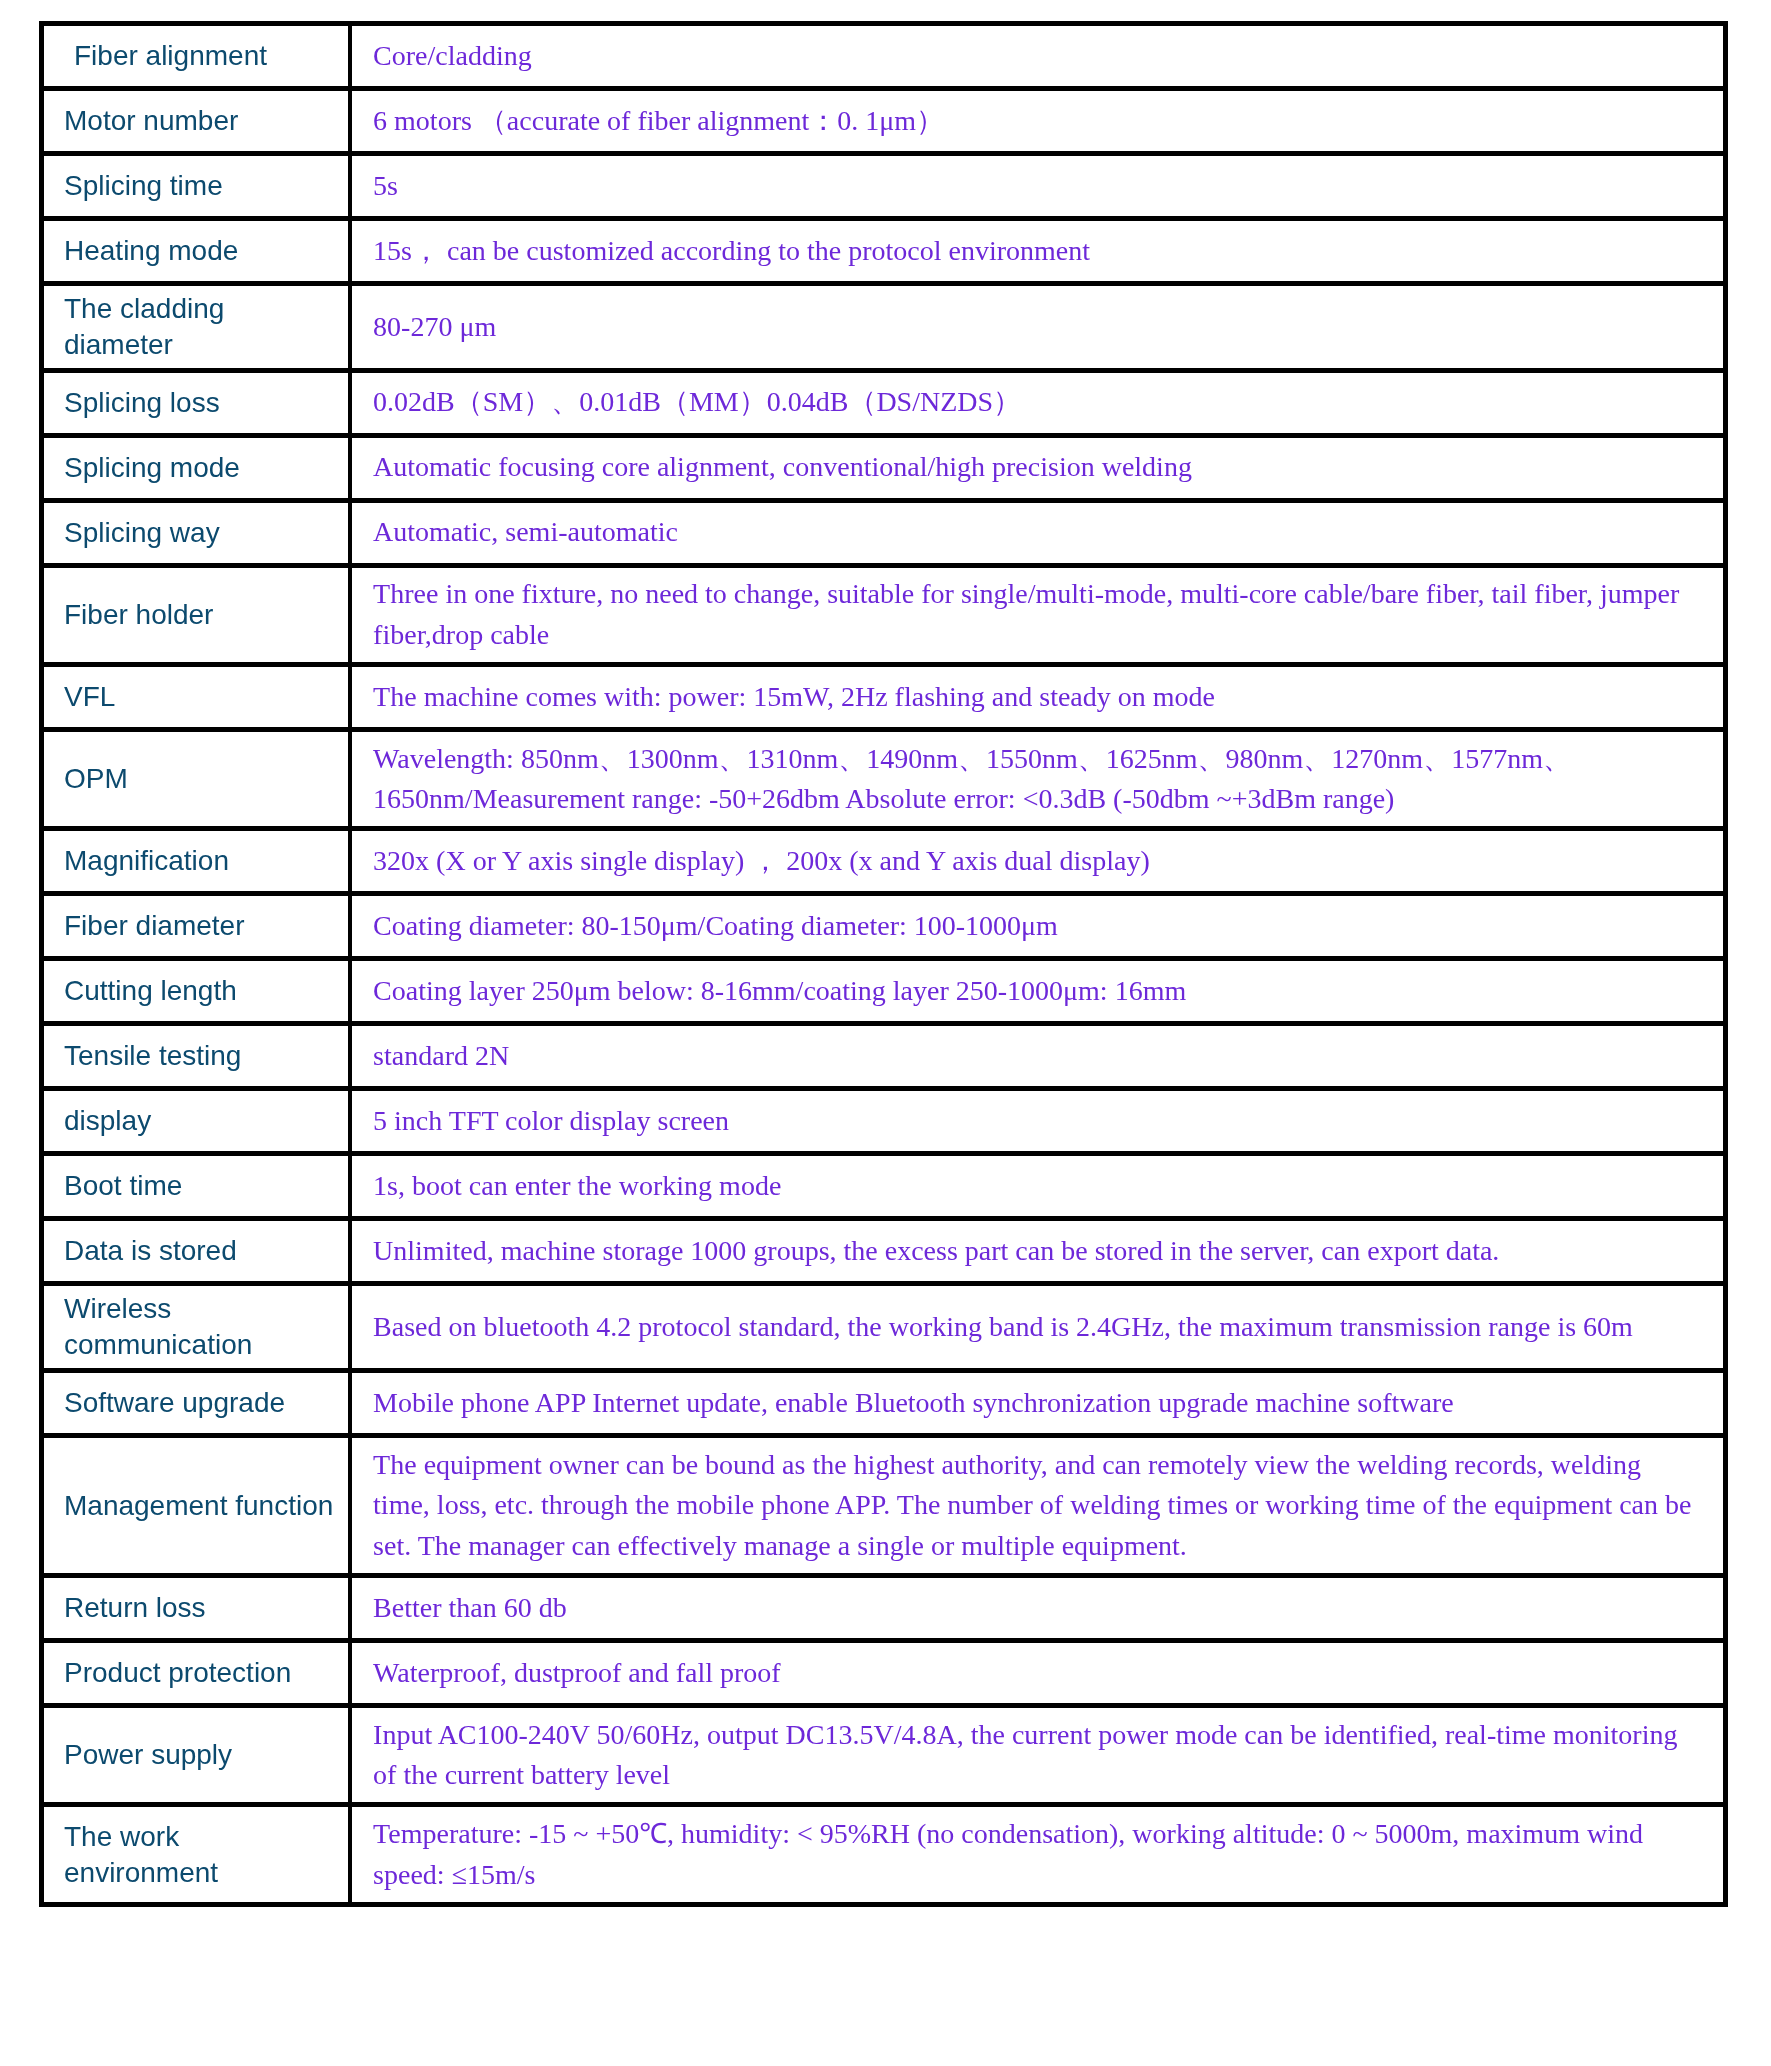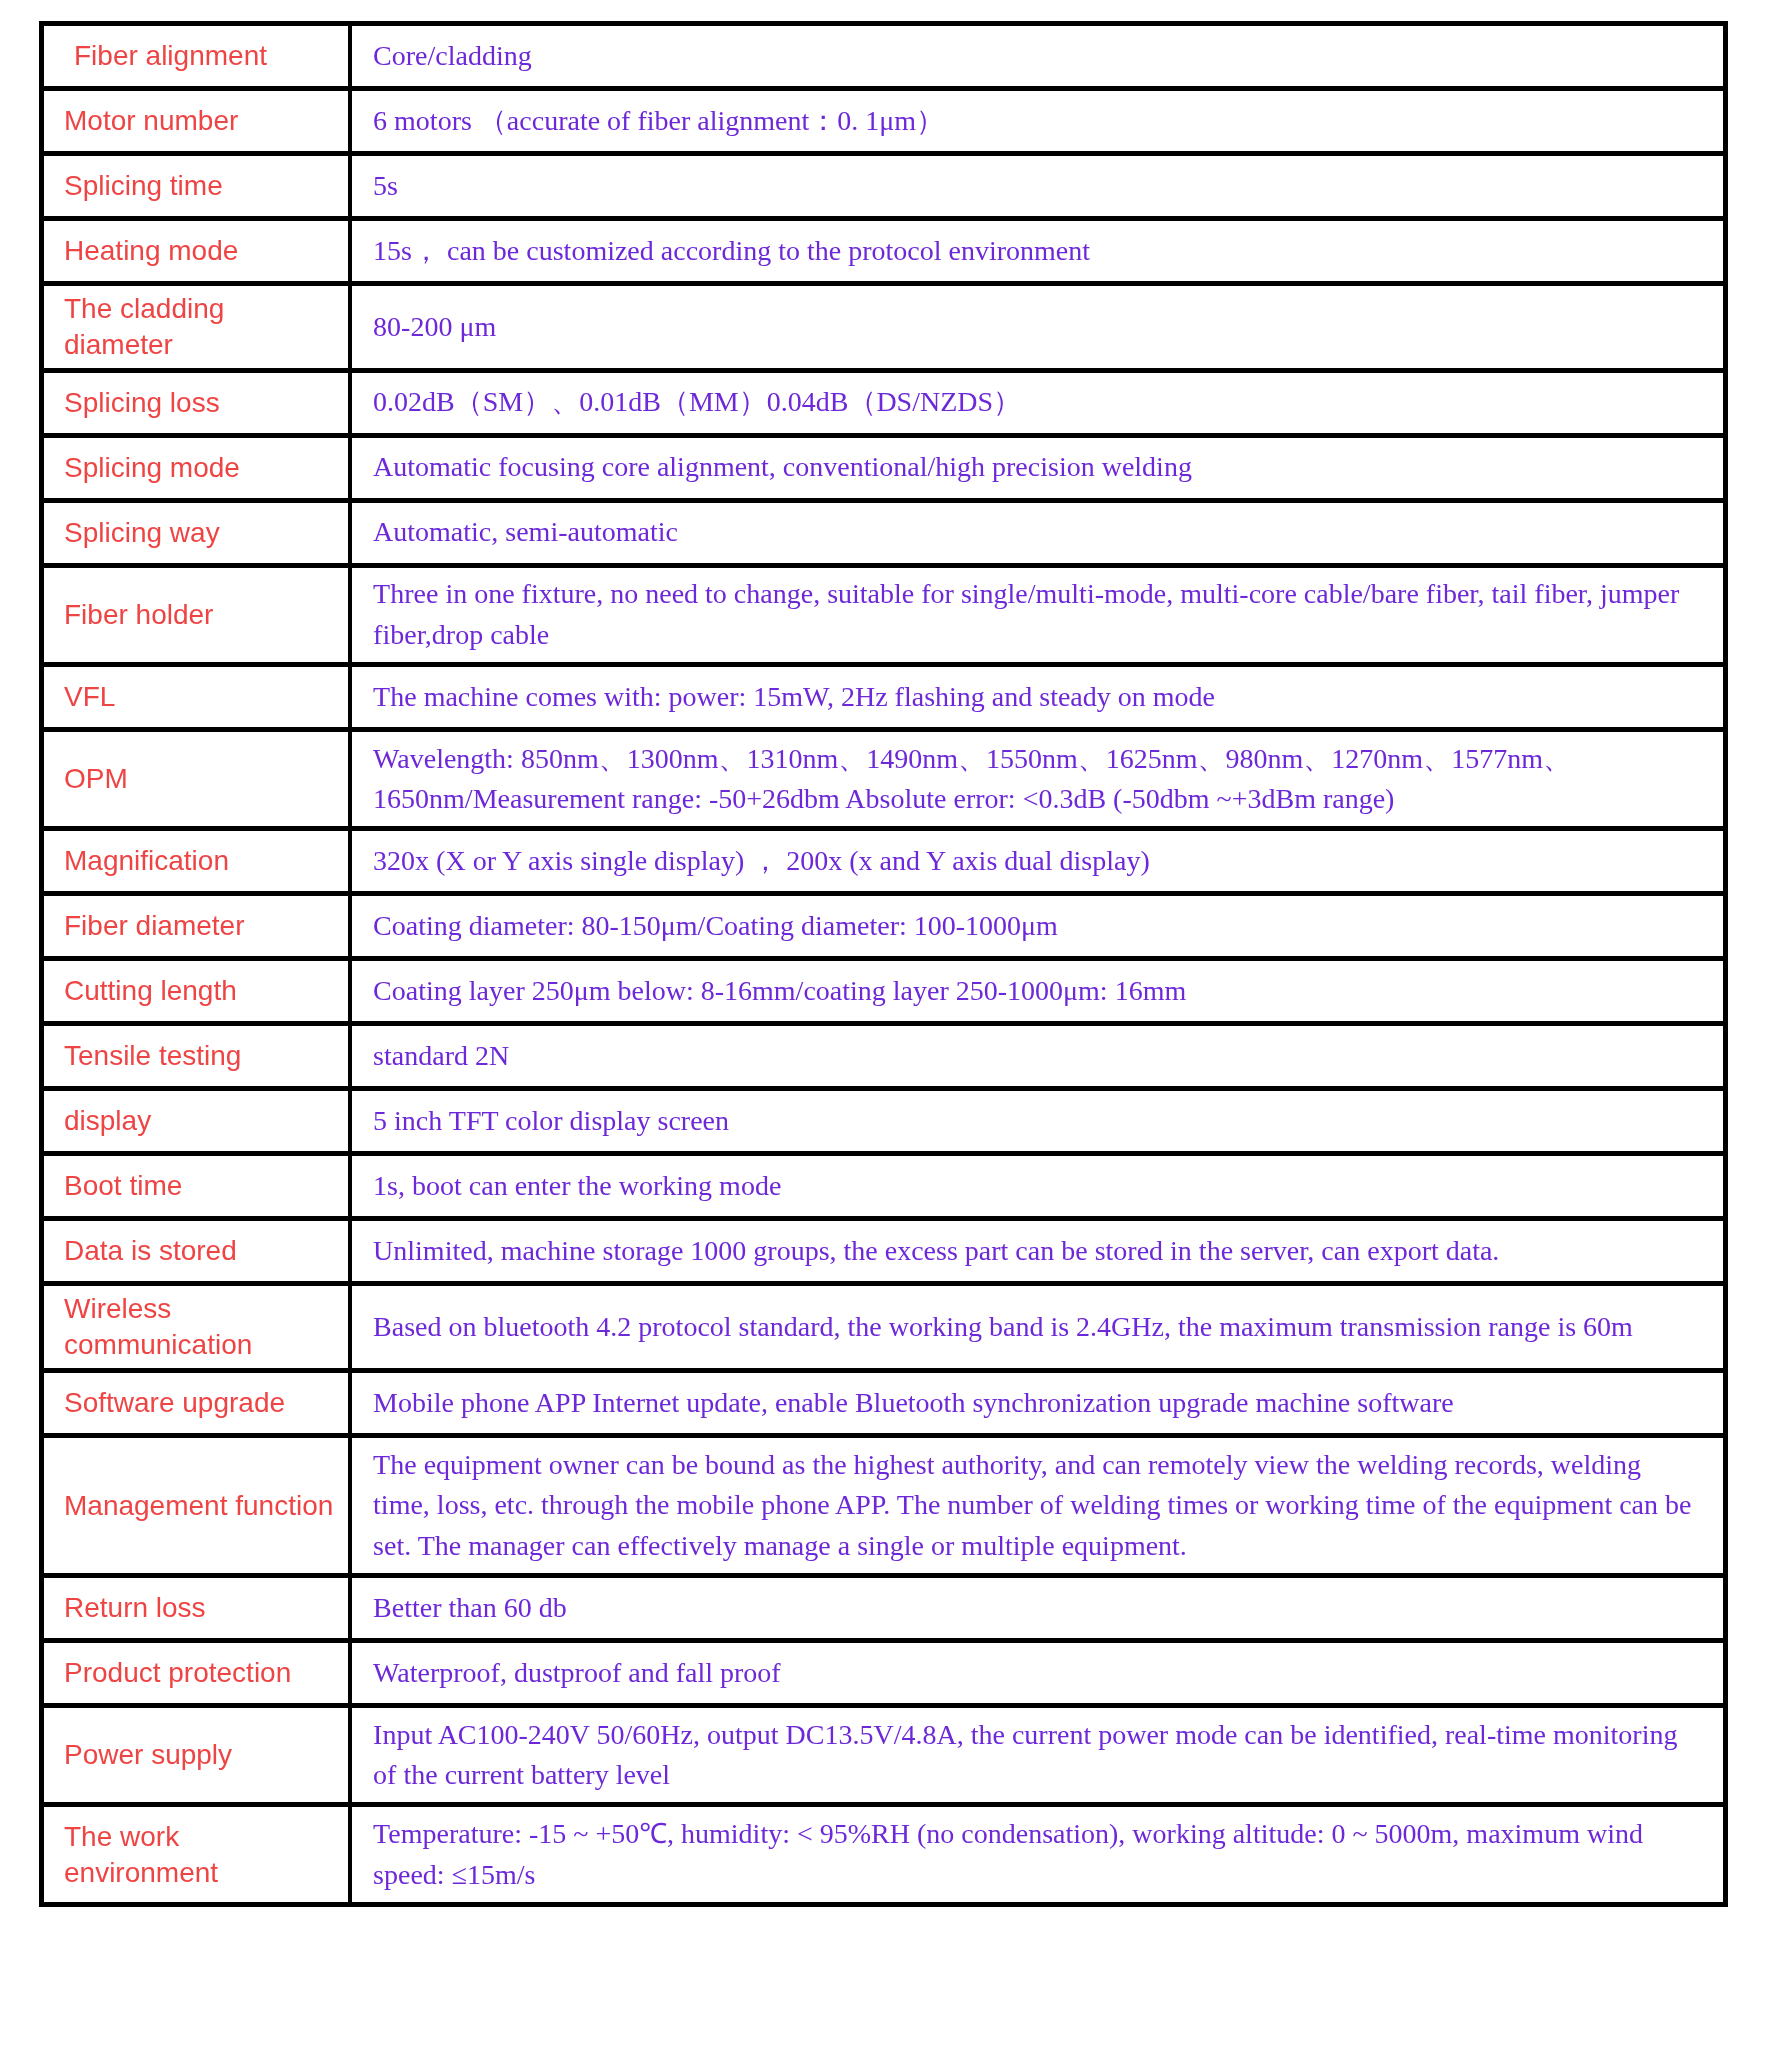--- a/index.html
+++ b/index.html
@@ -23,21 +23,21 @@
   td {
     border-left: 4.2px solid #000000;
     border-right: 4.2px solid #000000;
     border-top: 5.8px solid #000000;
     border-bottom: 5.8px solid #000000;
     vertical-align: middle;
     box-sizing: border-box;
     word-wrap: break-word;
   }
   td.label {
-    color: #ef4444;
+    color: #0c4a6e;
     font-size: 28px;
     line-height: 1.28;
     padding: 5px 6.6px 5px 20px;
   }
   td.value {
     color: #6d28d9;
     font-size: 28px;
     line-height: 1.45;
     padding: 6.6px 18.3px 6.6px 21.6px;
     font-family: Liberation Serif, serif;
@@ -67,21 +67,21 @@
     <tr class="h1">
       <td class="label">Splicing time</td>
       <td class="value">5s</td>
     </tr>
     <tr class="h1">
       <td class="label">Heating mode</td>
       <td class="value">15s， can be customized according to the protocol environment</td>
     </tr>
     <tr class="h2">
       <td class="label">The cladding diameter</td>
-      <td class="value">80-200 μm</td>
+      <td class="value">80-270 μm</td>
     </tr>
     <tr class="h1">
       <td class="label">Splicing loss</td>
       <td class="value">0.02dB（SM）、0.01dB（MM）0.04dB（DS/NZDS）</td>
     </tr>
     <tr class="h1">
       <td class="label">Splicing mode</td>
       <td class="value">Automatic focusing core alignment, conventional/high precision welding</td>
     </tr>
     <tr class="h1">

